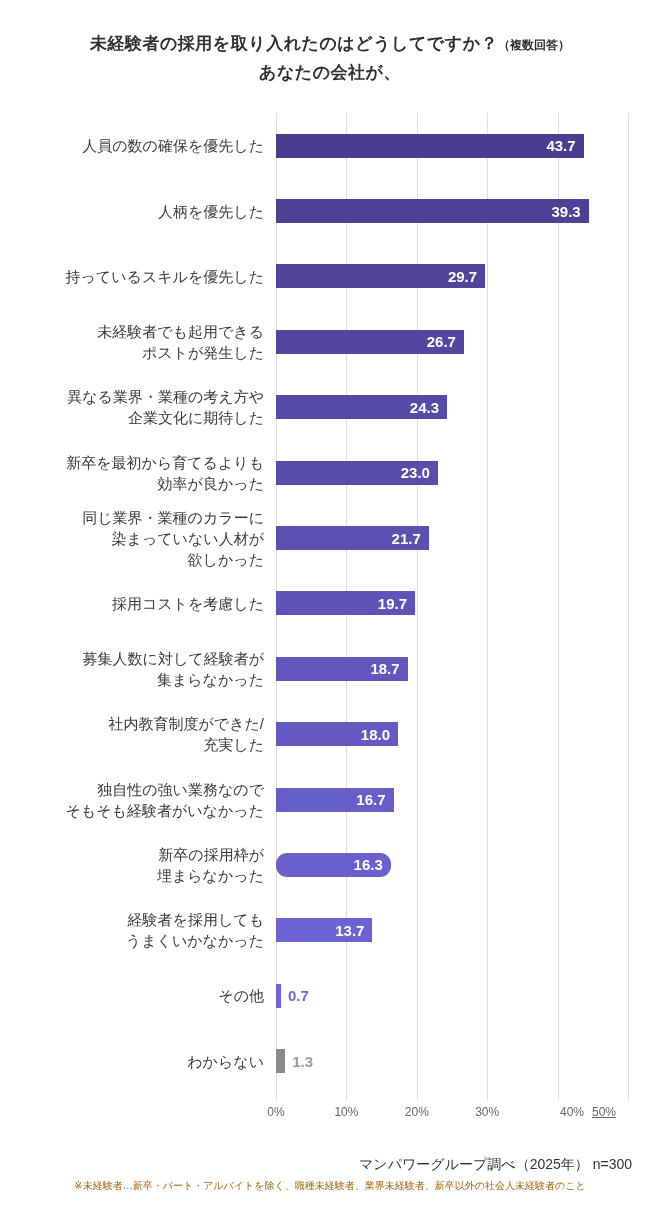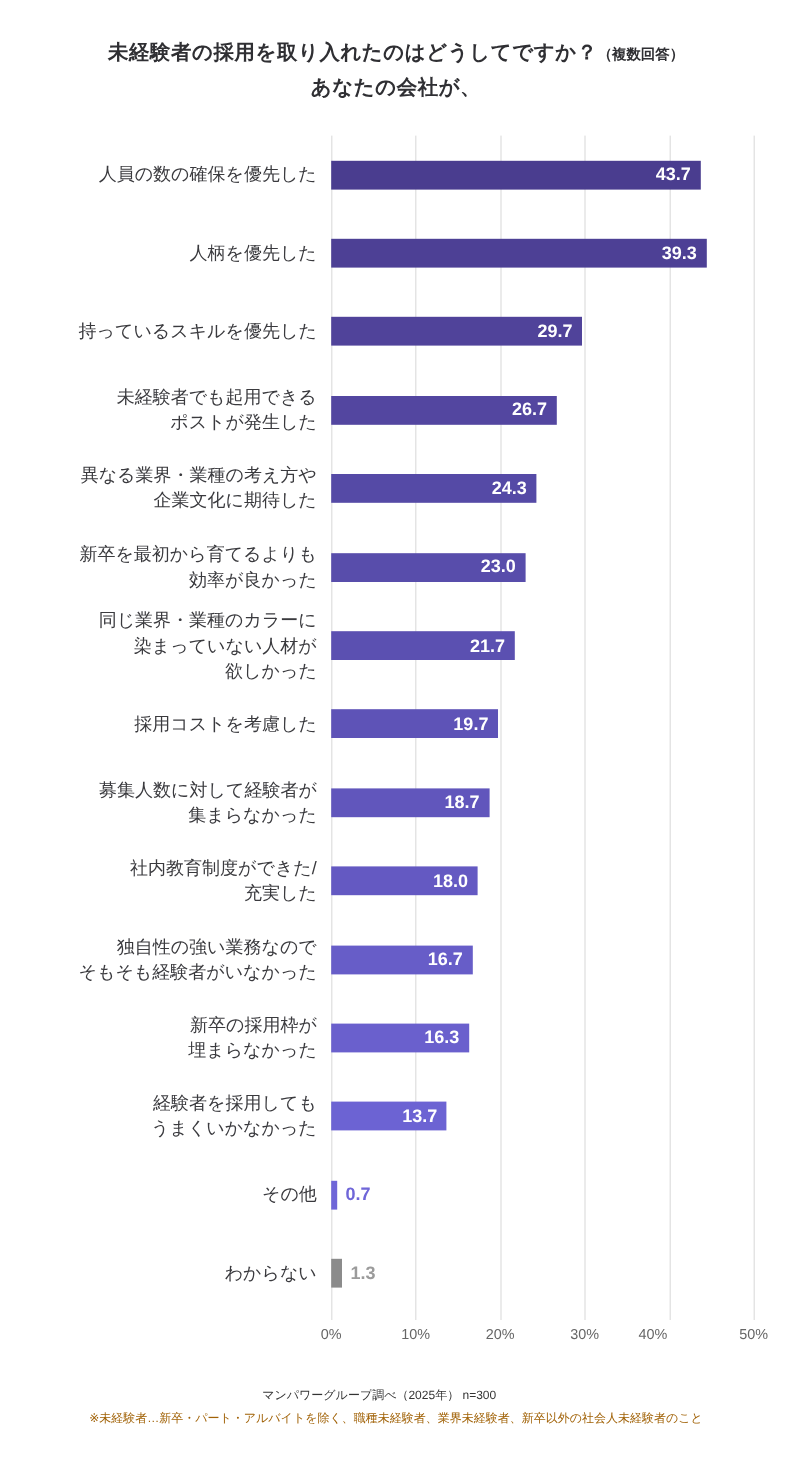--- a/index.html
+++ b/index.html
@@ -30,22 +30,22 @@
   .val-outside {
     position:absolute; left:100%; margin-left:7px; font-weight:bold;
     font-size:15px; white-space:nowrap;
   }
   .axis { position:relative; height:30px; }
   .tick {
     position:absolute; top:11px; width:60px; text-align:center;
     font-size:12px; color:#666;
   }
   .footer-source {
-    margin-top:32px; text-align:center; padding-right:28px;
-    font-size:10px; color:#333;
+    margin-top:32px; text-align:right; padding-right:28px;
+    font-size:14px; color:#333;
   }
   .footer-def {
     margin-top:5px; text-align:center;
     font-size:10px; color:#a16207;
   }
 </style>
 </head>
 <body>
 
 <div class="title">
@@ -156,21 +156,21 @@
         <div class="track">
           <div class="bar" style="width: 117.568px; background: rgb(103, 93, 200);">
             <span class="val-inside" style="color: rgb(255, 255, 255);">16.7</span>
           </div>
         </div>
       </div>
       <div class="row">
         <div class="label">新卒の採用枠が
 埋まらなかった</div>
         <div class="track">
-          <div class="bar" style="width: 114.752px; background: rgb(106, 96, 205);">
+          <div class="bar" style="width: 114.752px; background: rgb(106, 96, 205); border-radius: 11px;">
             <span class="val-inside" style="color: rgb(255, 255, 255);">16.3</span>
           </div>
         </div>
       </div>
       <div class="row">
         <div class="label">経験者を採用しても
 うまくいかなかった</div>
         <div class="track">
           <div class="bar" style="width: 96.448px; background: rgb(108, 99, 211);">
             <span class="val-inside" style="color: rgb(255, 255, 255);">13.7</span>
@@ -192,19 +192,19 @@
             <span class="val-outside" style="color: rgb(155, 155, 155);">1.3</span>
           </div>
         </div>
       </div>
     </div>
   <div class="axis" id="axis">
       <div class="tick" style="left: 246px;">0%</div>
       <div class="tick" style="left: 316.4px;">10%</div>
       <div class="tick" style="left: 386.8px;">20%</div>
       <div class="tick" style="left: 457.2px;">30%</div>
-      <div class="tick" style="left: 514px;">40%</div>
-      <div class="tick" style="left: 598px;">50%</div>
+      <div class="tick" style="left: 542px;">40%</div>
+      <div class="tick" style="left: 574px; text-decoration: underline;">50%</div>
     </div>
 </div>
 
 <div class="footer-source">マンパワーグループ調べ（2025年） n=300</div>
 <div class="footer-def">※未経験者…新卒・パート・アルバイトを除く、職種未経験者、業界未経験者、新卒以外の社会人未経験者のこと</div>
 
 </body></html>

